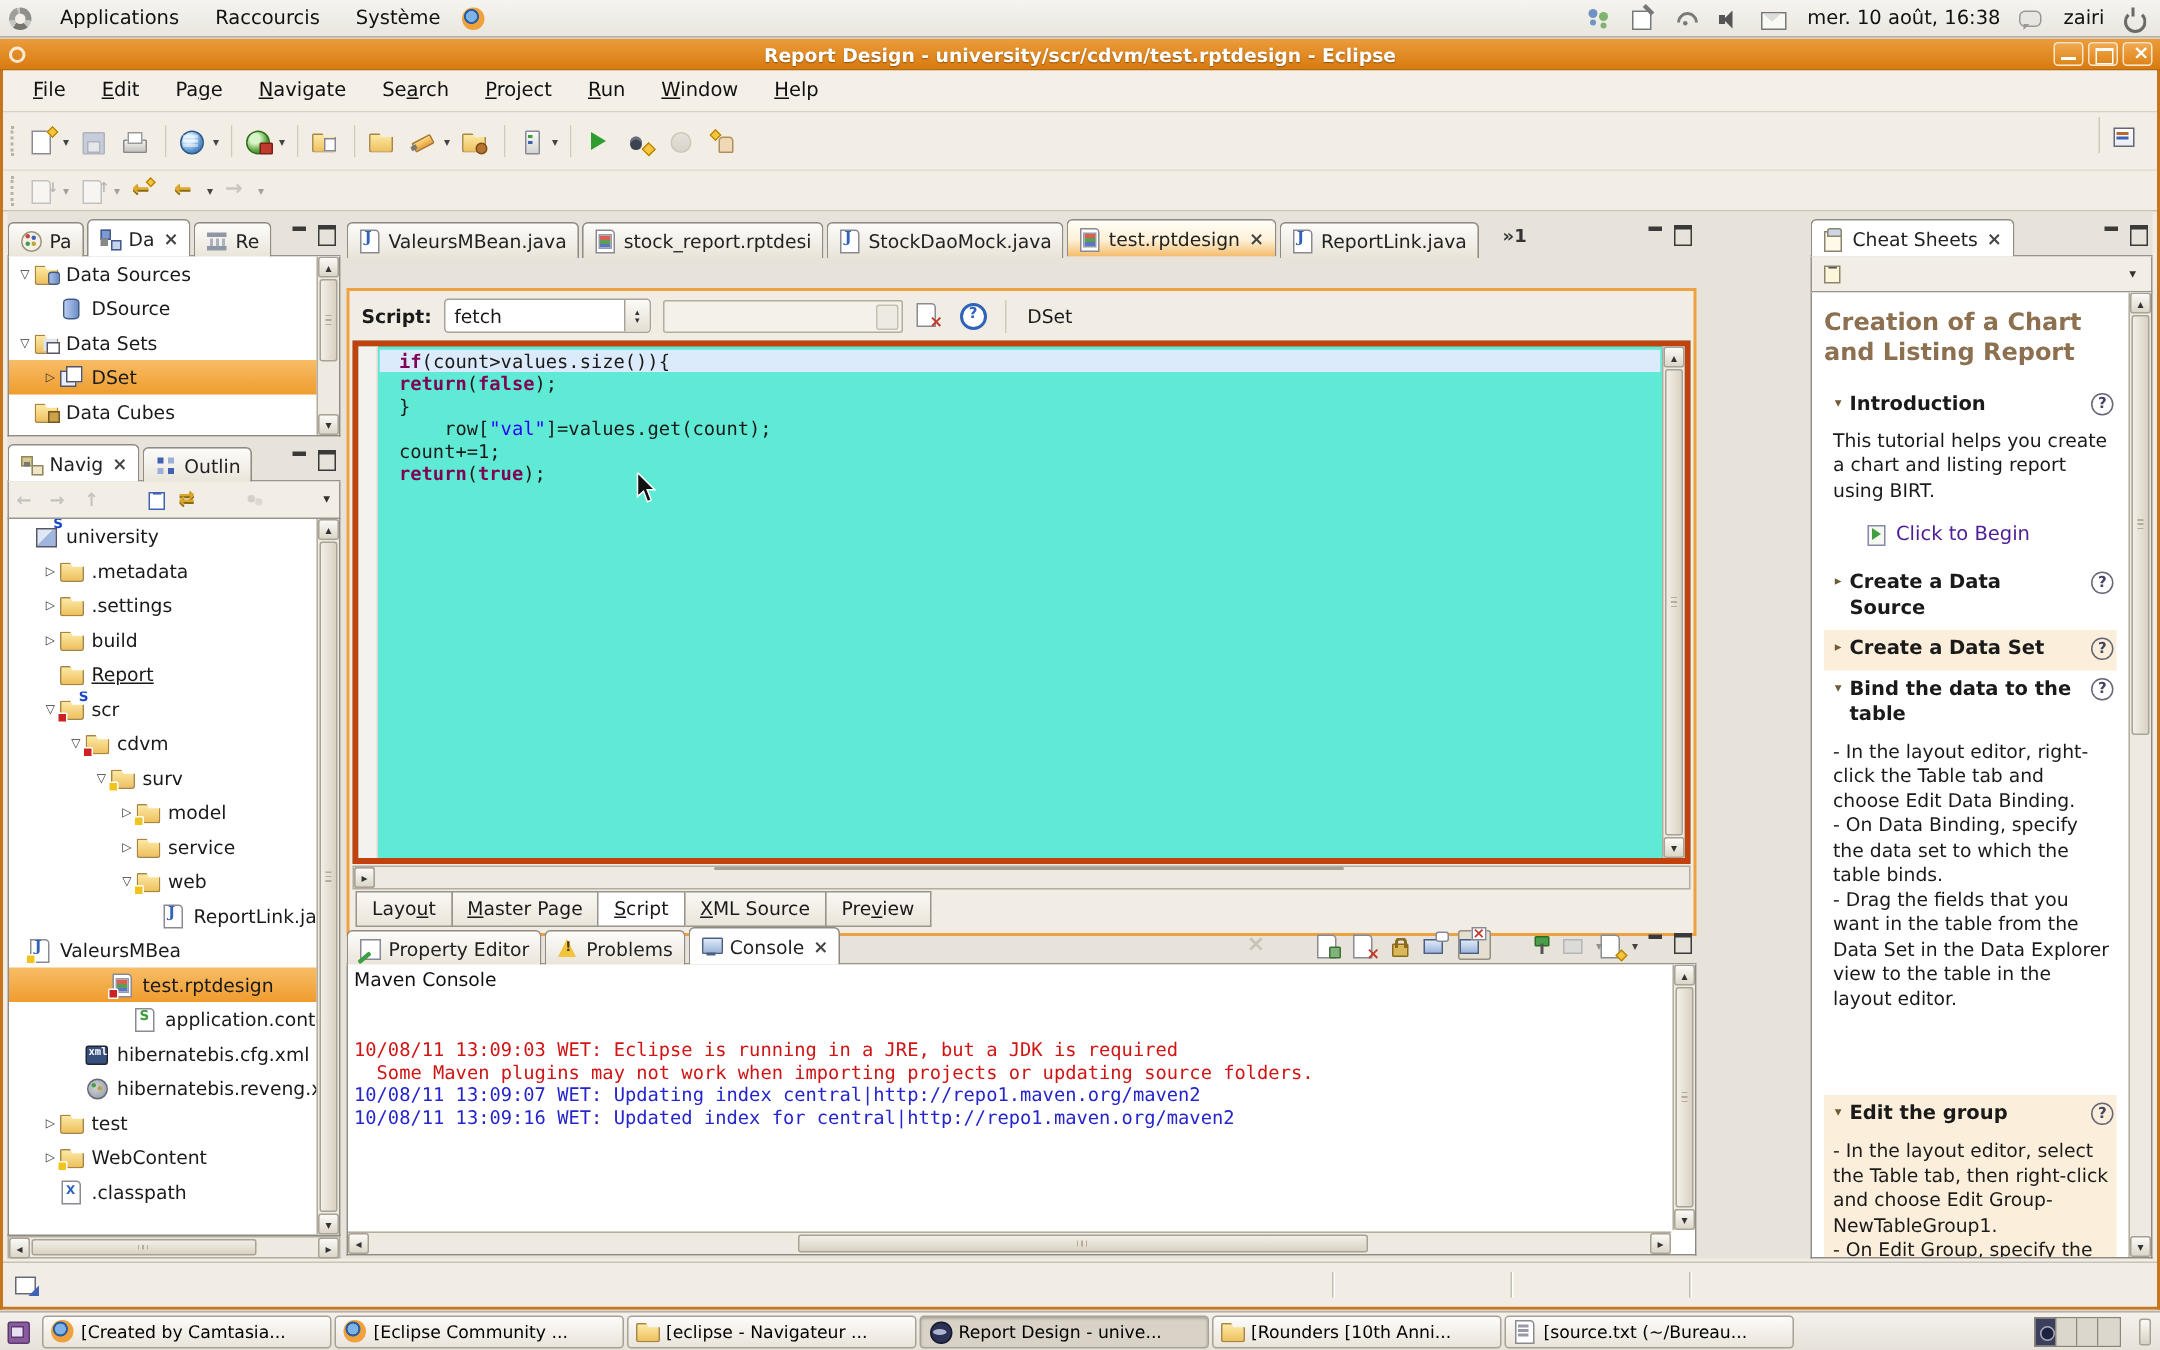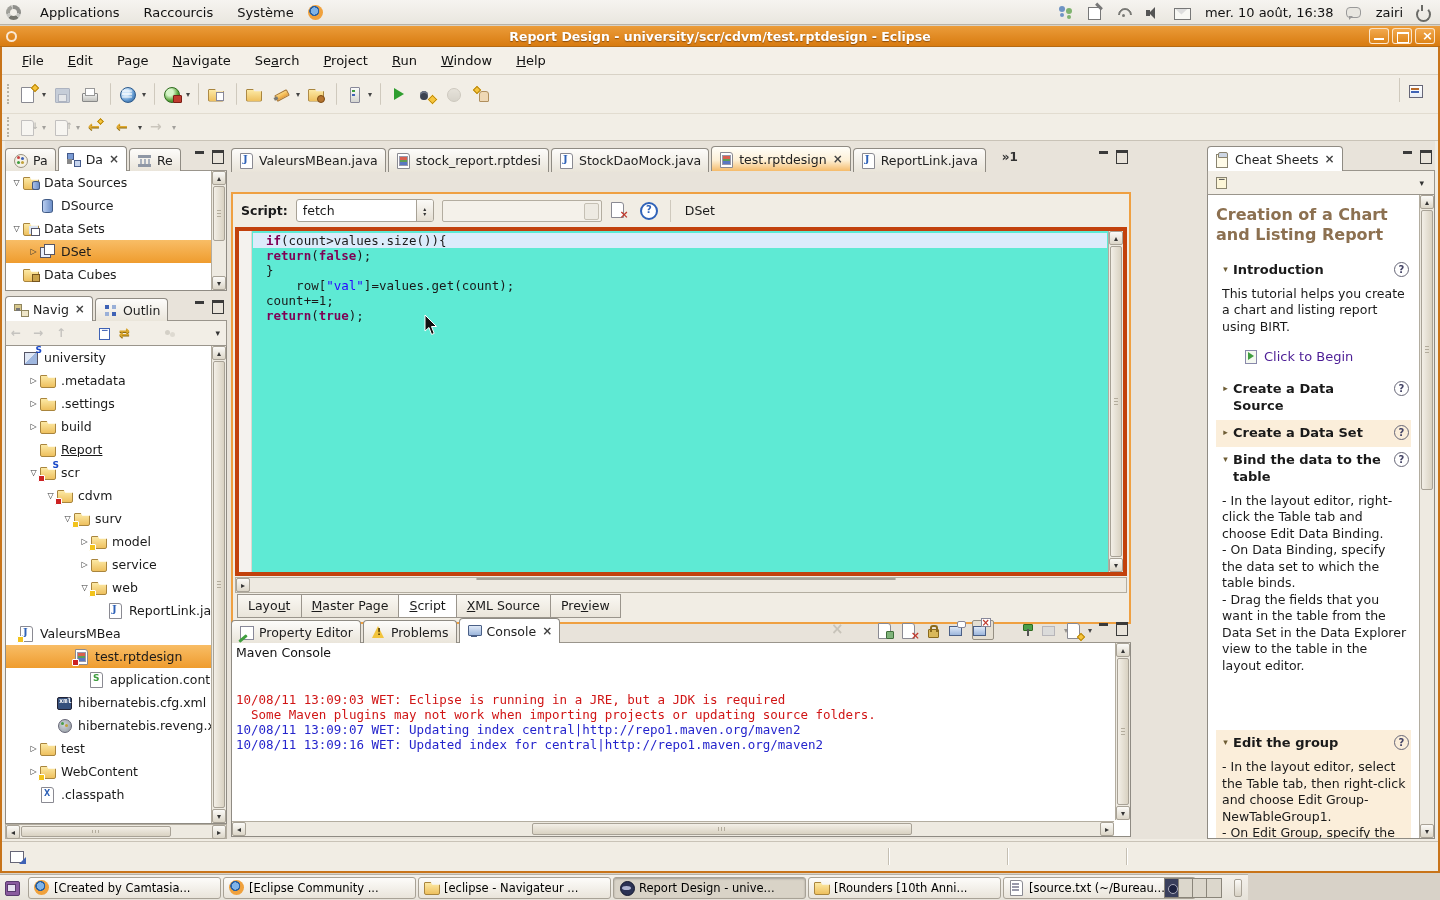--- a/index.html
+++ b/index.html
@@ -288,21 +288,21 @@
   .cs-body{font-size:12.5px;line-height:1.32;white-space:pre-line;padding:4px 2px 8px 4px}
   .cs-link{display:flex;align-items:center;color:#4c1d95;font-size:13px;padding:6px 0 10px 26px}
   .cheat-vsb{top:0;bottom:0}
 
   
   .statusbar{position:absolute;left:0;right:0;bottom:0;height:30px;background:#f1ede4;border-top:1px solid #c9c3b7}
   .statusbar .sbar-sep{position:absolute;top:6px;height:17px;width:1px;background:#c5bfb2;box-shadow:1px 0 0 #fff}
   .statusbar .icon-slot{position:absolute;left:8px;top:7px}
 
   
-  .taskbar{position:absolute;left:0;top:874px;width:1248px;height:26px;background:linear-gradient(#f4f1ec,#e6e2d9);border-top:1px solid #b8b2a6;display:flex;align-items:center;padding:0 4px}
+  .taskbar{position:absolute;left:0;top:874px;width:1440px;height:26px;background:linear-gradient(#f4f1ec,#e6e2d9);border-top:1px solid #b8b2a6;display:flex;align-items:center;padding:0 4px}
   .task-btn{display:inline-flex;align-items:center;width:193px;height:22px;margin-right:2px;padding:0 5px;border:1px solid #a8a296;border-radius:3px;background:linear-gradient(#fdfcfa,#e9e4da);font-size:11.5px;font-family:"DejaVu Sans",sans-serif;overflow:hidden;cursor:default}
   .task-btn.active{background:#d9d3c7;box-shadow:inset 0 1px 2px rgba(0,0,0,.25)}
   .task-label{white-space:nowrap;overflow:hidden}
   .ws-switcher{position:absolute;right:26px;top:3px;display:flex;border:1px solid #8a857a;height:20px}
   .ws-cell{width:14px;height:18px;background:#dcd7cc;border-right:1px solid #8a857a;position:relative}
   .ws-cell:last-child{border-right:none}
   .ws-cell.current{background:#3a3f5c}
   .ws-cell.current::after{content:'';position:absolute;left:3px;top:5px;width:8px;height:8px;border-radius:50%;background:#1d2240;border:1px solid #aab}
   .tb-grip{position:absolute;right:6px;top:4px;width:8px;height:18px;background:linear-gradient(#fbfaf7,#d8d2c4);border:1px solid #a8a296;border-radius:2px}
 

